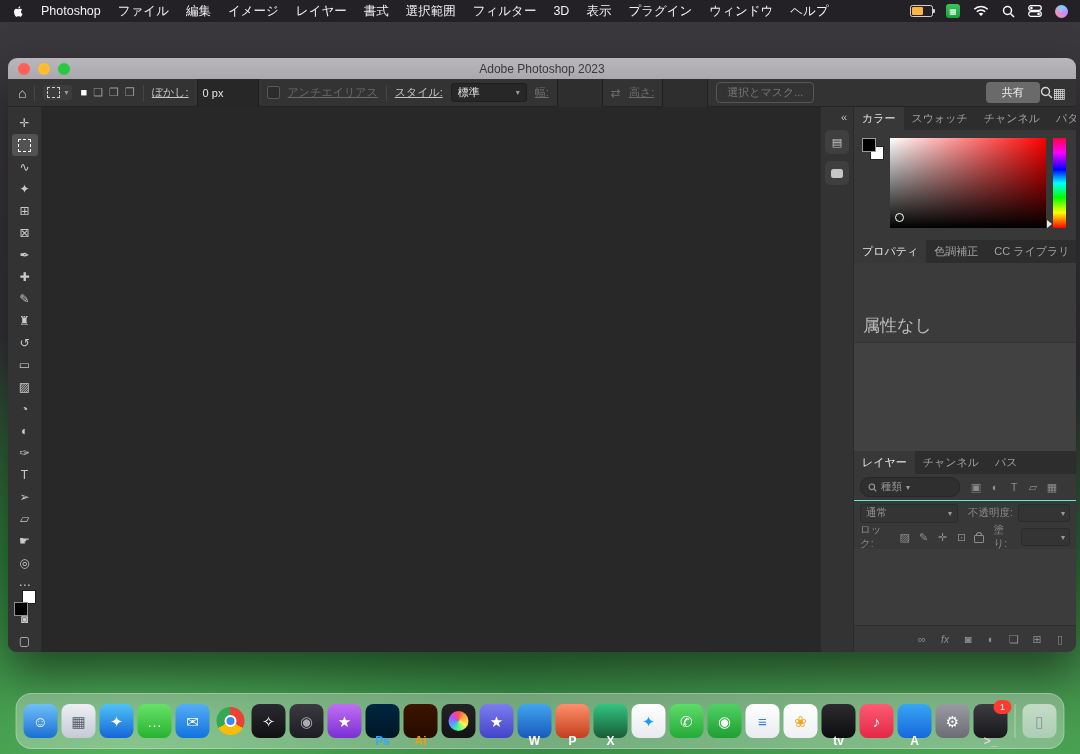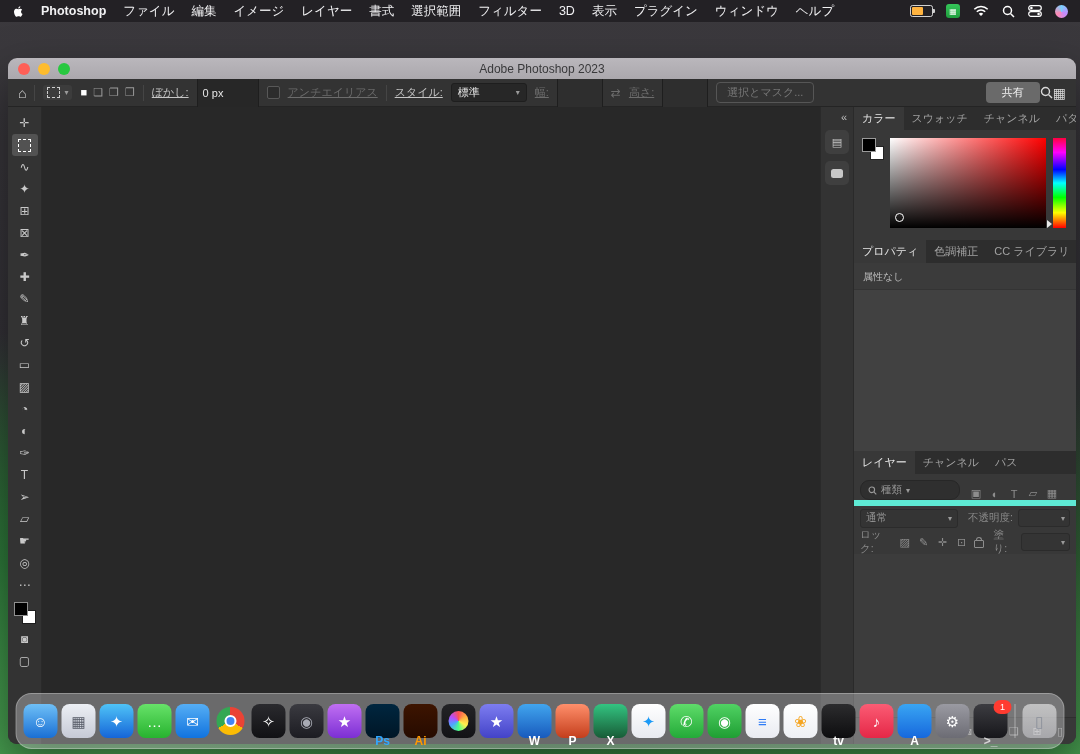--- a/index.html
+++ b/index.html
@@ -10,31 +10,31 @@
       radial-gradient(120% 80% at 88% 100%, rgba(84,180,92,.55), transparent 60%),
       radial-gradient(120% 90% at 12% 102%, #55b35c 0%, #2f7d3c 32%, transparent 65%),
       linear-gradient(180deg,#3b393d 0%,#343238 48%,#29512f 74%,#3f9049 100%);
   }
   
   .menu-bar{position:absolute;top:0;left:0;right:0;height:22px;background:rgba(32,30,34,.88);
     display:flex;align-items:center;padding:0 12px;color:#f1f1f3;font-size:12.5px;z-index:5;}
   .apple-logo{width:13px;height:15px;margin-right:16px;display:inline-flex;align-items:center;}
   .apple-logo svg{fill:#fff;width:13px;height:15px;}
   .menu-item{margin-right:17px;white-space:nowrap;cursor:default;}
-  .menu-item.app{font-weight:700;}
+  .menu-item.app{font-weight:400;}
   .menu-status{margin-left:auto;display:flex;align-items:center;gap:13px;}
   .battery{width:21px;height:10px;border:1px solid rgba(240,240,240,.85);border-radius:2.5px;position:relative;}
   .battery::before{content:"";position:absolute;left:1px;top:1px;bottom:1px;width:11px;background:#ffb340;border-radius:1px;}
   .battery::after{content:"";position:absolute;right:-3px;top:2.5px;width:2px;height:4px;background:rgba(240,240,240,.85);border-radius:0 1px 1px 0;}
   .status-green{width:14px;height:14px;border-radius:3px;background:linear-gradient(180deg,#35c759,#1f9e3e);
     display:flex;align-items:center;justify-content:center;color:#fff;font-size:8px;}
   .status-svg{display:inline-flex;}
   .siri-dot{width:13px;height:13px;border-radius:50%;background:conic-gradient(#7ad0ff,#c58bff,#ff8bb3,#7ad0ff);}
   
-  .window{position:absolute;left:8px;top:58px;width:1068px;height:686px;border-radius:9px;overflow:hidden;
+  .window{position:absolute;left:8px;top:58px;width:1068px;height:594px;border-radius:9px;overflow:hidden;
     box-shadow:0 22px 48px rgba(0,0,0,.5);display:flex;flex-direction:column;background:#333;}
   .titlebar{height:21px;flex:0 0 21px;background:linear-gradient(#bab7bc,#aba8ad);position:relative;display:flex;align-items:center;justify-content:center;}
   .traffic{position:absolute;left:10px;top:0;bottom:0;display:flex;align-items:center;gap:8px;}
   .light{width:12px;height:12px;border-radius:50%;}
   .light.red{background:#ff5f57;}.light.yellow{background:#febc2e;}.light.green{background:#28c840;}
   .win-title{font-size:12px;color:#39393b;}
   
   .options-bar{height:27px;flex:0 0 27px;background:#333333;border-bottom:1px solid #242424;
     display:flex;align-items:center;gap:8px;padding:0 10px;color:#cfcfcf;font-size:11px;}
   .ob-icon{color:#d8d8d8;font-size:14px;line-height:1;display:inline-flex;align-items:center;}
@@ -88,24 +88,24 @@
   .mini-swatches{position:absolute;left:8px;top:8px;width:22px;height:22px;}
   .mini-swatches .sw-bg{position:absolute;right:0;bottom:0;width:12px;height:12px;background:#fff;border:1px solid #222;}
   .mini-swatches .sw-fg{position:absolute;left:0;top:0;width:12px;height:12px;background:#000;border:1px solid #9a9a9a;}
   .color-field{position:absolute;left:36px;top:8px;right:30px;bottom:12px;
     background:linear-gradient(to top,#000,rgba(0,0,0,0)),linear-gradient(to right,#fff,#ff0000);}
   .color-cursor{position:absolute;left:5px;bottom:6px;width:7px;height:7px;border:1px solid #fff;border-radius:50%;}
   .hue-bar{position:absolute;right:10px;top:8px;bottom:12px;width:13px;
     background:linear-gradient(to bottom,#ff0040 0%,#ff00ff 16%,#0000ff 35%,#00ffff 50%,#00ff00 66%,#ffff00 83%,#ff0000 100%);}
   .hue-marker{position:absolute;left:-6px;bottom:0;width:0;height:0;border:4px solid transparent;border-left:5px solid #e8e8e8;}
   .props-body{height:188px;flex:0 0 188px;background:#3b3b3b;display:flex;flex-direction:column;}
-  .props-empty-label{font-size:10px;color:#bdbdbd;padding:7px 9px 5px;}
+  .props-empty-label{font-size:17px;color:#bdbdbd;padding:7px 9px 5px;margin-top:44px;}
   .props-empty-area{flex:1;background:#414141;border-top:1px solid #343434;}
   .layers-panel{flex:1;display:flex;flex-direction:column;min-height:0;}
-  .layers-filter-row{height:26px;flex:0 0 26px;display:flex;align-items:flex-end;gap:9px;padding:0 6px;border-bottom:6px solid #5eead4;}
+  .layers-filter-row{height:26px;flex:0 0 26px;display:flex;align-items:center;gap:9px;padding:0 6px;border-bottom:1px solid #5eead4;}
   .filter-select{width:84px;height:18px;background:#2f2f2f;border:1px solid #272727;border-radius:9px;
     display:inline-flex;align-items:center;gap:4px;padding:0 7px;color:#9a9a9a;font-size:10.5px;}
   .filter-select svg{flex:0 0 auto;}
   .layers-icons{display:flex;gap:5px;align-items:center;}
   .mini-icon{width:14px;text-align:center;font-size:11px;color:#8d8d8d;display:inline-flex;align-items:center;justify-content:center;}
   .mini-icon.fx{font-style:italic;font-size:10px;}
   .lock-css{width:8px;height:6px;border:1px solid #8d8d8d;border-radius:1px;position:relative;margin-top:4px;}
   .lock-css::before{content:"";position:absolute;left:1px;top:-4px;width:4px;height:3px;border:1px solid #8d8d8d;border-bottom:none;border-radius:3px 3px 0 0;}
   .layers-row{height:24px;flex:0 0 24px;display:flex;align-items:center;gap:5px;padding:0 6px;font-size:10.5px;color:#8a8a8a;}
   .blend-select{width:86px;height:17px;background:#343434;border:1px solid #2b2b2b;border-radius:3px;

